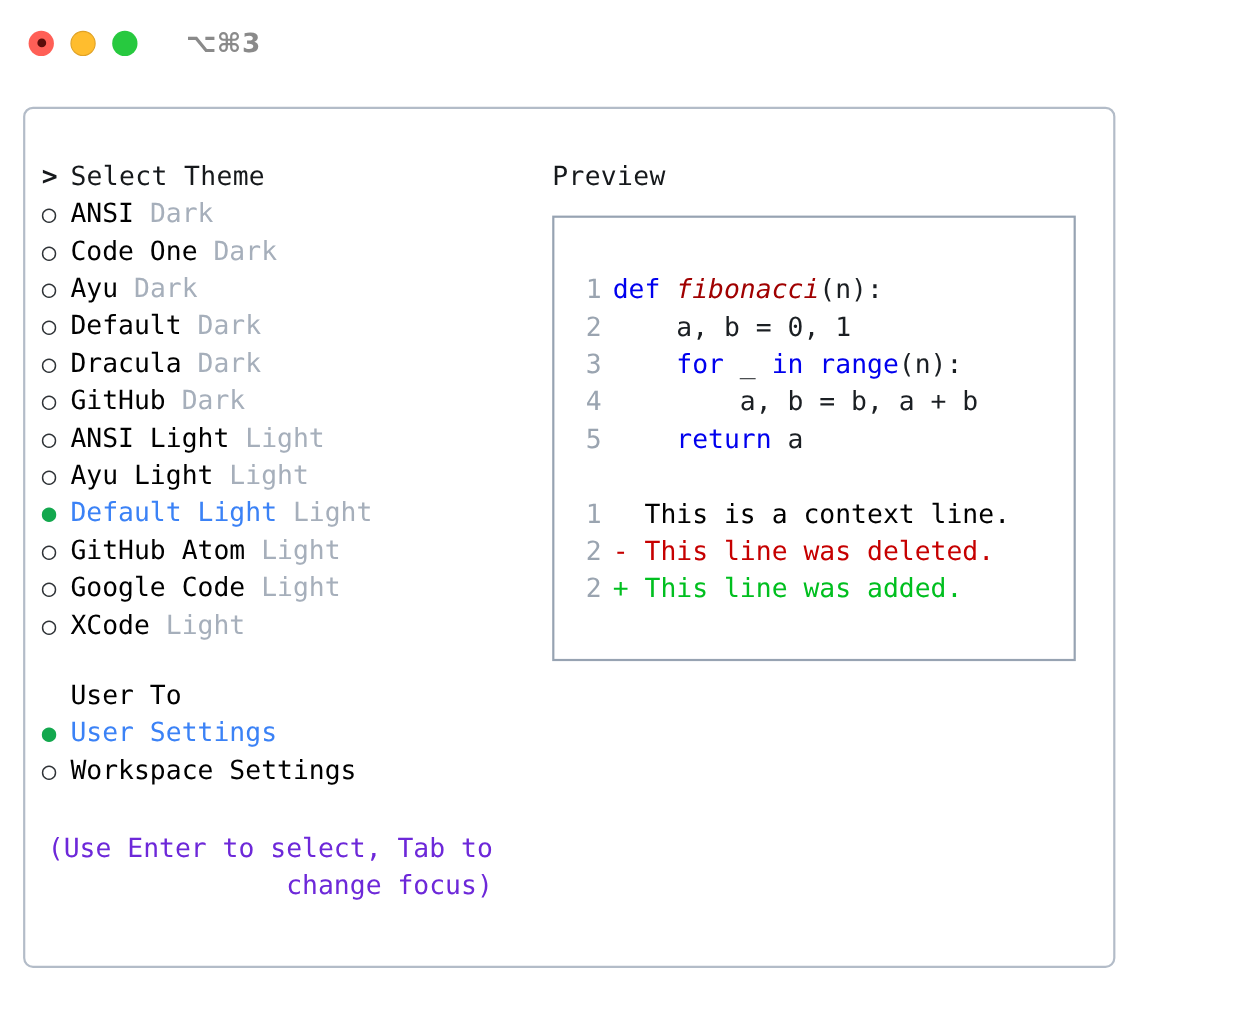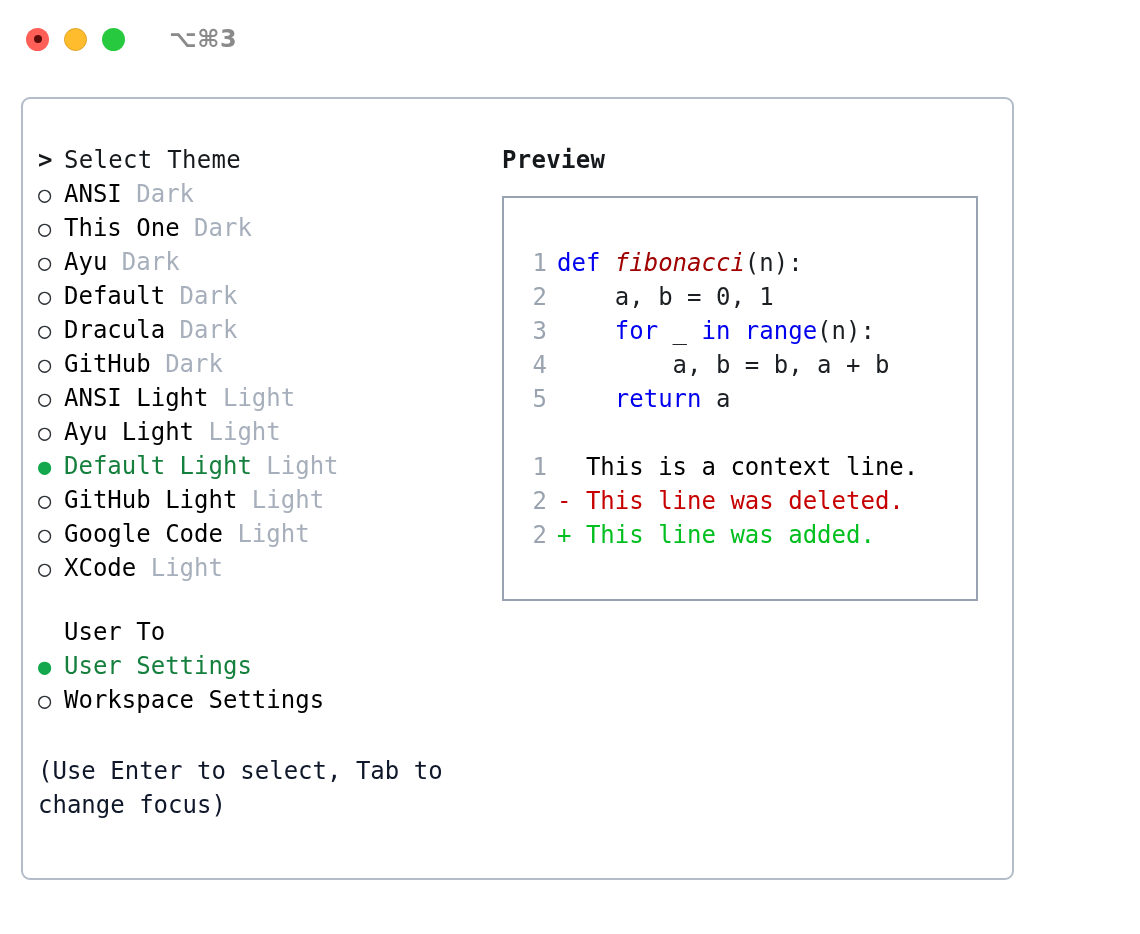--- a/index.html
+++ b/index.html
@@ -103,45 +103,46 @@
   .marker.caret {
     color: #16191c;
     font-weight: bold;
     font-size: 24px;
   }
   .marker.filled { color: #13a84e; font-size: 22px; }
   .marker.blank  { color: transparent; }
 
   .label      { color: #000000; }
   .label.bold { font-weight: normal; color: #16191c; letter-spacing: 0.3px; }
-  .label.sel  { color: #15803d; }
+  .label.sel  { color: #3b82f6; }
   .variant    { color: #a6afbb; }
 
   .gap-small { height: 28px; }
   .gap-mid   { height: 30px; }
 
   .hint {
     margin-top: 6px;
     font-size: 24px;
-    color: #0f172a;
+    color: #6d28d9;
     line-height: 34px;
     width: 410px;
     white-space: normal;
+    text-align: right;
   }
 
   
   .right-pane {
     position: absolute;
     left: 479px;
     top: 47px;
     width: 500px;
   }
   .preview-title {
     font-size: 24px;
-    font-weight: bold;
+    font-weight: normal;
     color: #16191c;
     letter-spacing: 0.3px;
     margin-bottom: 22px;
   }
   .preview-box {
     width: 476px;
     height: 405px;
     border: 2px solid #97a3b2;
     box-sizing: border-box;
     background: #ffffff;
@@ -192,29 +193,29 @@
     <div class="panes">
 
       <div class="left-pane">
 
         <div class="row">
           <span class="marker caret">&gt;</span><span class="label bold">Select Theme</span>
         </div>
 
         <div id="theme-list">
             <div class="row"><span class="marker">○</span><span class="label">ANSI</span><span class="label"> </span><span class="variant">Dark</span></div>
-            <div class="row"><span class="marker">○</span><span class="label">This One</span><span class="label"> </span><span class="variant">Dark</span></div>
+            <div class="row"><span class="marker">○</span><span class="label">Code One</span><span class="label"> </span><span class="variant">Dark</span></div>
             <div class="row"><span class="marker">○</span><span class="label">Ayu</span><span class="label"> </span><span class="variant">Dark</span></div>
             <div class="row"><span class="marker">○</span><span class="label">Default</span><span class="label"> </span><span class="variant">Dark</span></div>
             <div class="row"><span class="marker">○</span><span class="label">Dracula</span><span class="label"> </span><span class="variant">Dark</span></div>
             <div class="row"><span class="marker">○</span><span class="label">GitHub</span><span class="label"> </span><span class="variant">Dark</span></div>
             <div class="row"><span class="marker">○</span><span class="label">ANSI Light</span><span class="label"> </span><span class="variant">Light</span></div>
             <div class="row"><span class="marker">○</span><span class="label">Ayu Light</span><span class="label"> </span><span class="variant">Light</span></div>
             <div class="row"><span class="marker filled">●</span><span class="label sel">Default Light</span><span class="label"> </span><span class="variant">Light</span></div>
-            <div class="row"><span class="marker">○</span><span class="label">GitHub Light</span><span class="label"> </span><span class="variant">Light</span></div>
+            <div class="row"><span class="marker">○</span><span class="label">GitHub Atom</span><span class="label"> </span><span class="variant">Light</span></div>
             <div class="row"><span class="marker">○</span><span class="label">Google Code</span><span class="label"> </span><span class="variant">Light</span></div>
             <div class="row"><span class="marker">○</span><span class="label">XCode</span><span class="label"> </span><span class="variant">Light</span></div>
           </div>
 
         <div class="gap-mid"></div>
 
         <div class="row">
           <span class="marker blank">○</span><span class="label">User To</span>
         </div>
 

